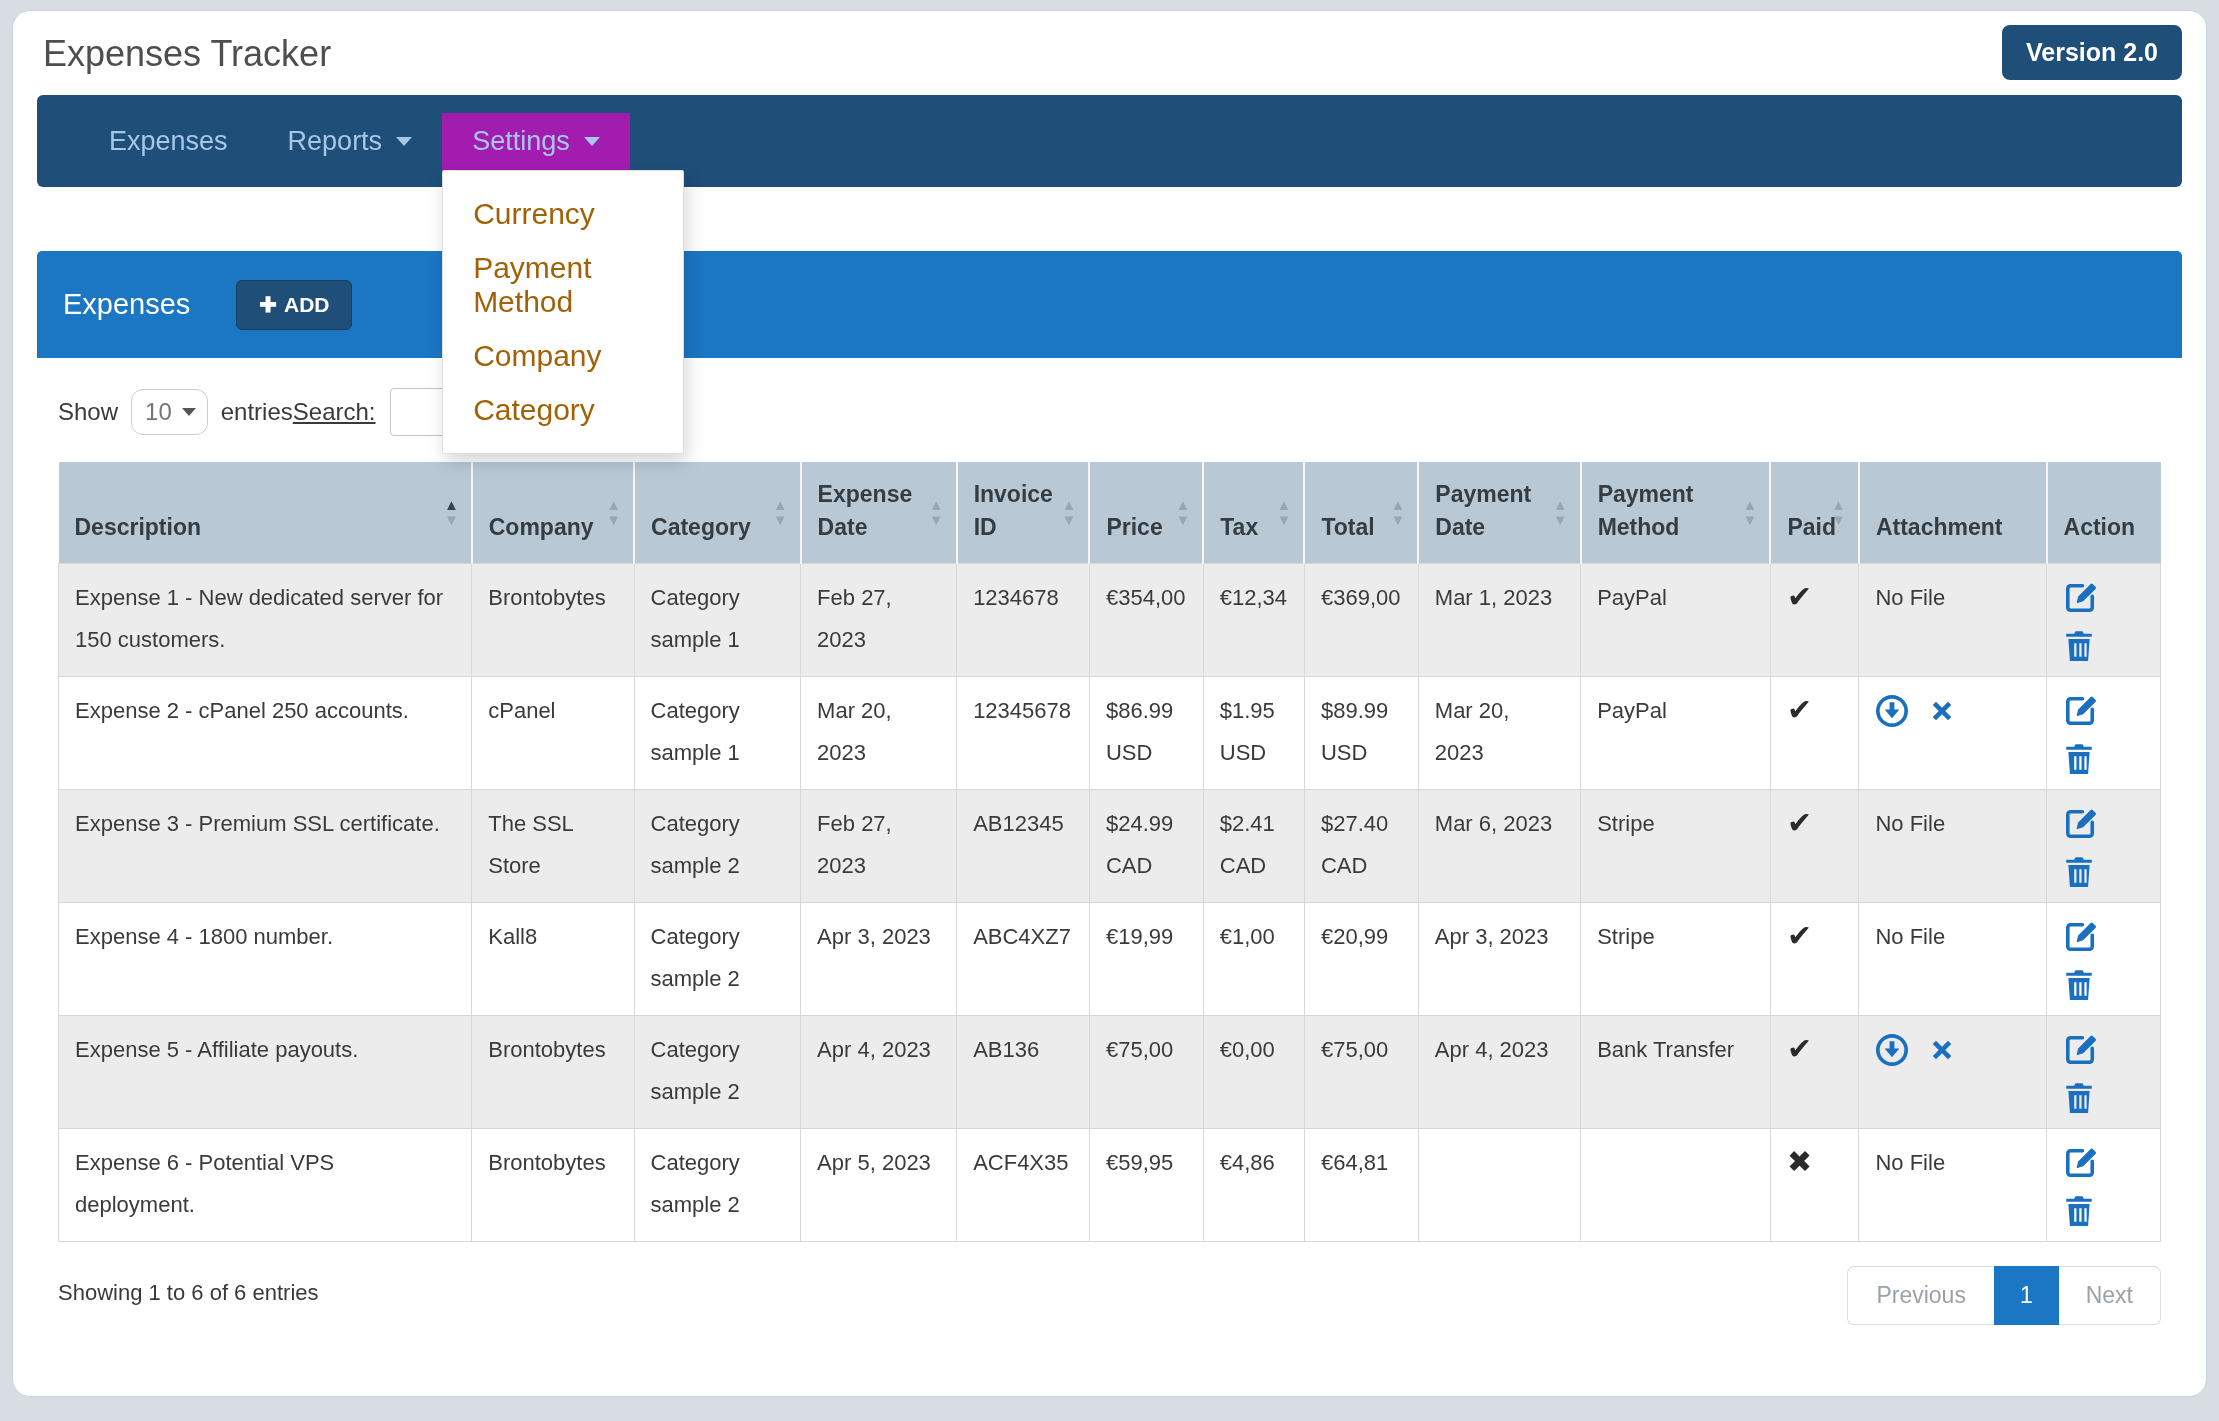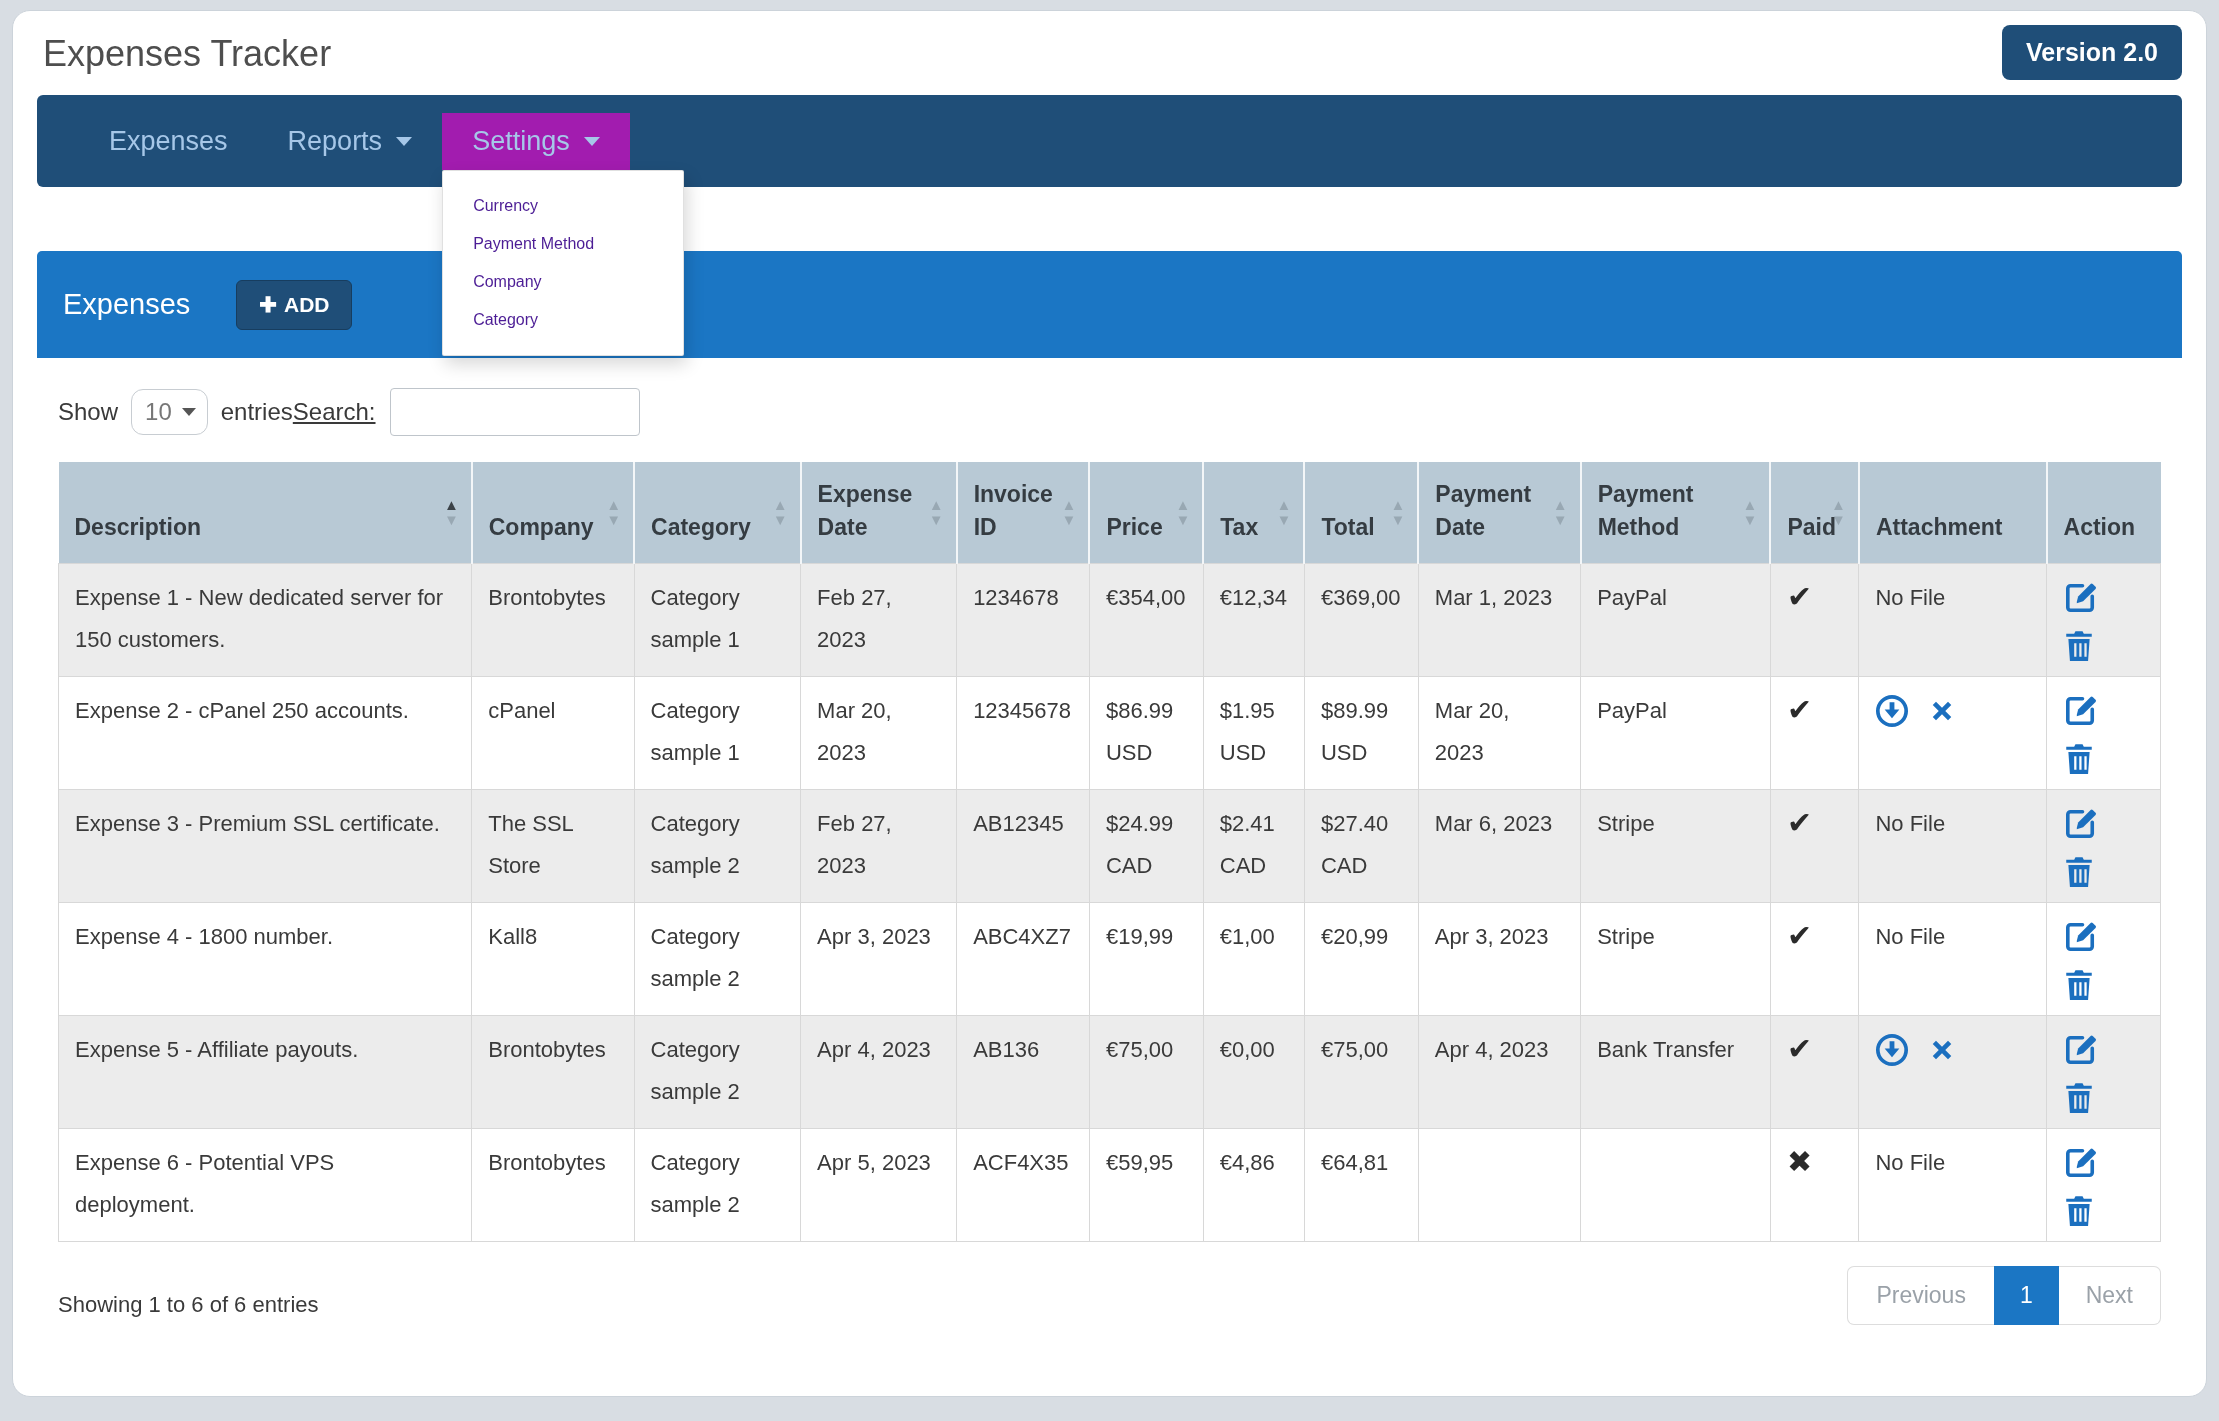--- a/index.html
+++ b/index.html
@@ -51,21 +51,21 @@
   .nav-item-wrap { position:relative; }
   .dropdown-menu {
     position:absolute; left:0; top:100%;
     width:242px; background:#fff;
     border:1px solid rgba(0,0,0,0.12);
     box-shadow:3px 8px 18px rgba(0,0,0,0.16);
     padding:16px 0; border-radius:2px;
   }
   .dd-item {
     display:block; padding:10px 30px;
-    font-size:16px; color:#4c1d95; text-decoration:none; cursor:pointer;
+    font-size:30px; color:#a16207; text-decoration:none; cursor:pointer;
   }
   
   .panel { position:absolute; left:24px; right:24px; top:240px; }
   .panel-header {
     height:107px; background:#1b76c4;
     border-radius:5px 5px 0 0;
     display:flex; align-items:center; padding:0 26px;
   }
   .panel-title { color:#fff; font-size:29px; }
   .add-button {
@@ -125,21 +125,21 @@
     font-size:15px; line-height:13px;
     color:rgba(40,50,60,0.22); text-align:center;
   }
   th.sorted-asc .arrow-up { color:#3b4248; }
   .paid-mark { font-size:30px; color:#2b2b2b; line-height:1.3; }
   .attach-icons { display:flex; gap:18px; align-items:center; padding-top:4px; }
   .action-stack { display:flex; flex-direction:column; gap:14px; align-items:flex-start; padding-top:2px; }
   .icon-btn { background:none; border:none; padding:0; cursor:pointer; line-height:0; }
   
   .table-footer { display:flex; justify-content:space-between; margin-top:24px; padding-bottom:40px; }
-  .showing-text { font-size:22px; color:#3a3a3a; margin-top:26px; }
+  .showing-text { font-size:22px; color:#3a3a3a; margin-top:14px; }
   .pagination { display:flex; font-size:23px; }
   .page-prev {
     border:1px solid #ddd; border-right:none; border-radius:7px 0 0 7px;
     padding:15px 28px; color:#9aa1a8; background:#fff; cursor:default;
   }
   .page-current {
     border:1px solid #1b76c4; padding:15px 25px;
     background:#1b76c4; color:#fff; cursor:pointer;
   }
   .page-next {

